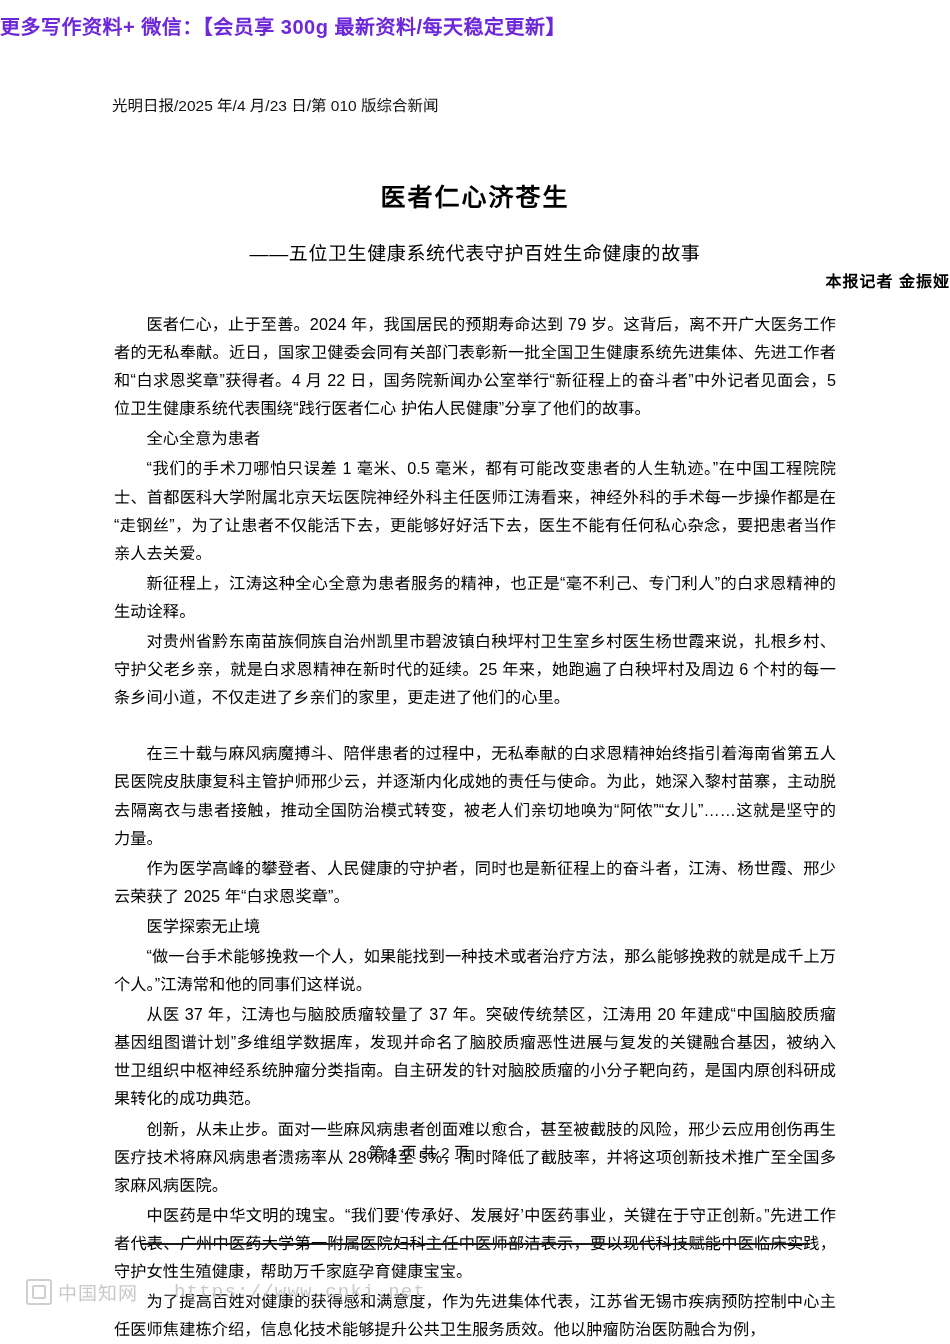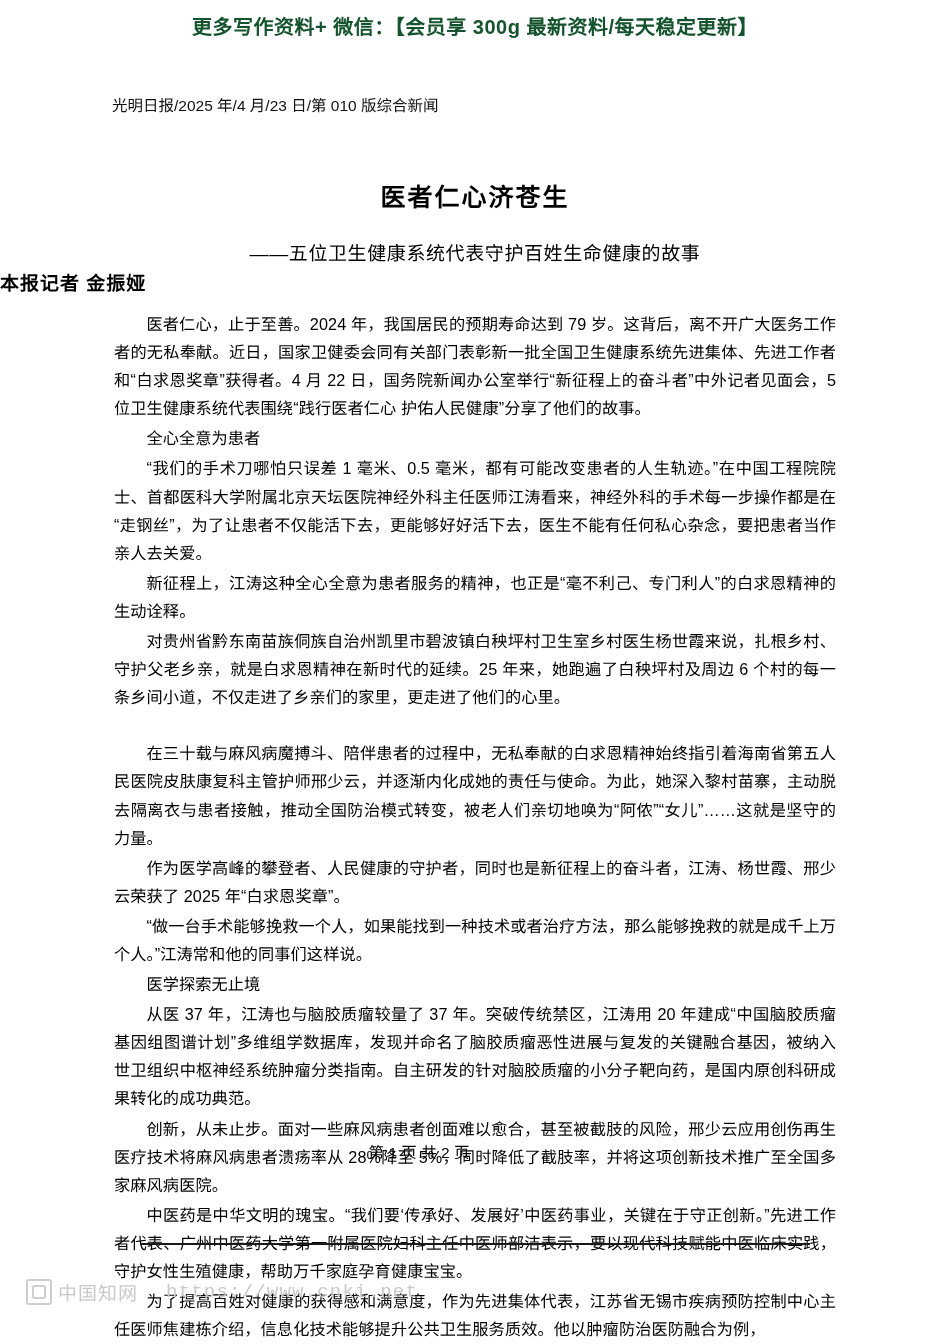--- a/index.html
+++ b/index.html
@@ -16,22 +16,22 @@
     color: #000000;
     overflow: hidden;
   }
 
   
   .promo-banner {
     position: absolute;
     top: 12px;
     left: 0;
     width: 950px;
-    text-align: center;
-    color: #14532d;
+    text-align: left;
+    color: #6d28d9;
     font-size: 20px;
     font-weight: bold;
     letter-spacing: 0.5px;
     line-height: 30px;
     white-space: nowrap;
   }
 
   
   .sheet {
     position: absolute;
@@ -71,22 +71,22 @@
     font-size: 19px;
     font-weight: normal;
     letter-spacing: 0.6px;
   }
 
   .byline {
     position: absolute;
     top: 268px;
     left: 0;
     width: 950px;
-    text-align: left;
-    font-size: 19px;
+    text-align: right;
+    font-size: 16px;
     font-weight: bold;
     letter-spacing: 1px;
   }
 
   .article-body {
     position: absolute;
     top: 308px;
     left: 112px;
     width: 726px;
     font-size: 16.2px;
@@ -121,21 +121,21 @@
     background: #1a1a1a;
   }
 
   
   .cnki {
     position: absolute;
     top: 1278px;
     left: 26px;
     display: flex;
     align-items: center;
-    gap: 28px;
+    gap: 36px;
     color: #c9c9c9;
   }
   .cnki-logo {
     display: flex;
     align-items: center;
     gap: 6px;
   }
   .cnki-mark {
     width: 22px;
     height: 22px;
@@ -182,22 +182,22 @@
   <div class="byline">本报记者  金振娅</div>
 
   <div class="article-body">
     <p>医者仁心，止于至善。2024 年，我国居民的预期寿命达到 79 岁。这背后，离不开广大医务工作者的无私奉献。近日，国家卫健委会同有关部门表彰新一批全国卫生健康系统先进集体、先进工作者和“白求恩奖章”获得者。4 月 22 日，国务院新闻办公室举行“新征程上的奋斗者”中外记者见面会，5 位卫生健康系统代表围绕“践行医者仁心 护佑人民健康”分享了他们的故事。</p>
     <p>全心全意为患者</p>
     <p>“我们的手术刀哪怕只误差 1 毫米、0.5 毫米，都有可能改变患者的人生轨迹。”在中国工程院院士、首都医科大学附属北京天坛医院神经外科主任医师江涛看来，神经外科的手术每一步操作都是在“走钢丝”，为了让患者不仅能活下去，更能够好好活下去，医生不能有任何私心杂念，要把患者当作亲人去关爱。</p>
     <p>新征程上，江涛这种全心全意为患者服务的精神，也正是“毫不利己、专门利人”的白求恩精神的生动诠释。</p>
     <p>对贵州省黔东南苗族侗族自治州凯里市碧波镇白秧坪村卫生室乡村医生杨世霞来说，扎根乡村、守护父老乡亲，就是白求恩精神在新时代的延续。25 年来，她跑遍了白秧坪村及周边 6 个村的每一条乡间小道，不仅走进了乡亲们的家里，更走进了他们的心里。</p>
     <p class="spacer-before">在三十载与麻风病魔搏斗、陪伴患者的过程中，无私奉献的白求恩精神始终指引着海南省第五人民医院皮肤康复科主管护师邢少云，并逐渐内化成她的责任与使命。为此，她深入黎村苗寨，主动脱去隔离衣与患者接触，推动全国防治模式转变，被老人们亲切地唤为“阿侬”“女儿”……这就是坚守的力量。</p>
     <p>作为医学高峰的攀登者、人民健康的守护者，同时也是新征程上的奋斗者，江涛、杨世霞、邢少云荣获了 2025 年“白求恩奖章”。</p>
+    <p>医学探索无止境</p>
     <p>“做一台手术能够挽救一个人，如果能找到一种技术或者治疗方法，那么能够挽救的就是成千上万个人。”江涛常和他的同事们这样说。</p>
-    <p>医学探索无止境</p>
     <p>从医 37 年，江涛也与脑胶质瘤较量了 37 年。突破传统禁区，江涛用 20 年建成“中国脑胶质瘤基因组图谱计划”多维组学数据库，发现并命名了脑胶质瘤恶性进展与复发的关键融合基因，被纳入世卫组织中枢神经系统肿瘤分类指南。自主研发的针对脑胶质瘤的小分子靶向药，是国内原创科研成果转化的成功典范。</p>
     <p>创新，从未止步。面对一些麻风病患者创面难以愈合，甚至被截肢的风险，邢少云应用创伤再生医疗技术将麻风病患者溃疡率从 28%降至 5%，同时降低了截肢率，并将这项创新技术推广至全国多家麻风病医院。</p>
     <p>中医药是中华文明的瑰宝。“我们要‘传承好、发展好’中医药事业，关键在于守正创新。”先进工作者代表、广州中医药大学第一附属医院妇科主任中医师部洁表示，要以现代科技赋能中医临床实践，守护女性生殖健康，帮助万千家庭孕育健康宝宝。</p>
     <p>为了提高百姓对健康的获得感和满意度，作为先进集体代表，江苏省无锡市疾病预防控制中心主任医师焦建栋介绍，信息化技术能够提升公共卫生服务质效。他以肿瘤防治医防融合为例，</p>
   </div>
 
   <div class="page-footer">第 1 页 共 2 页</div>
 
   <div class="rule"></div>
 

